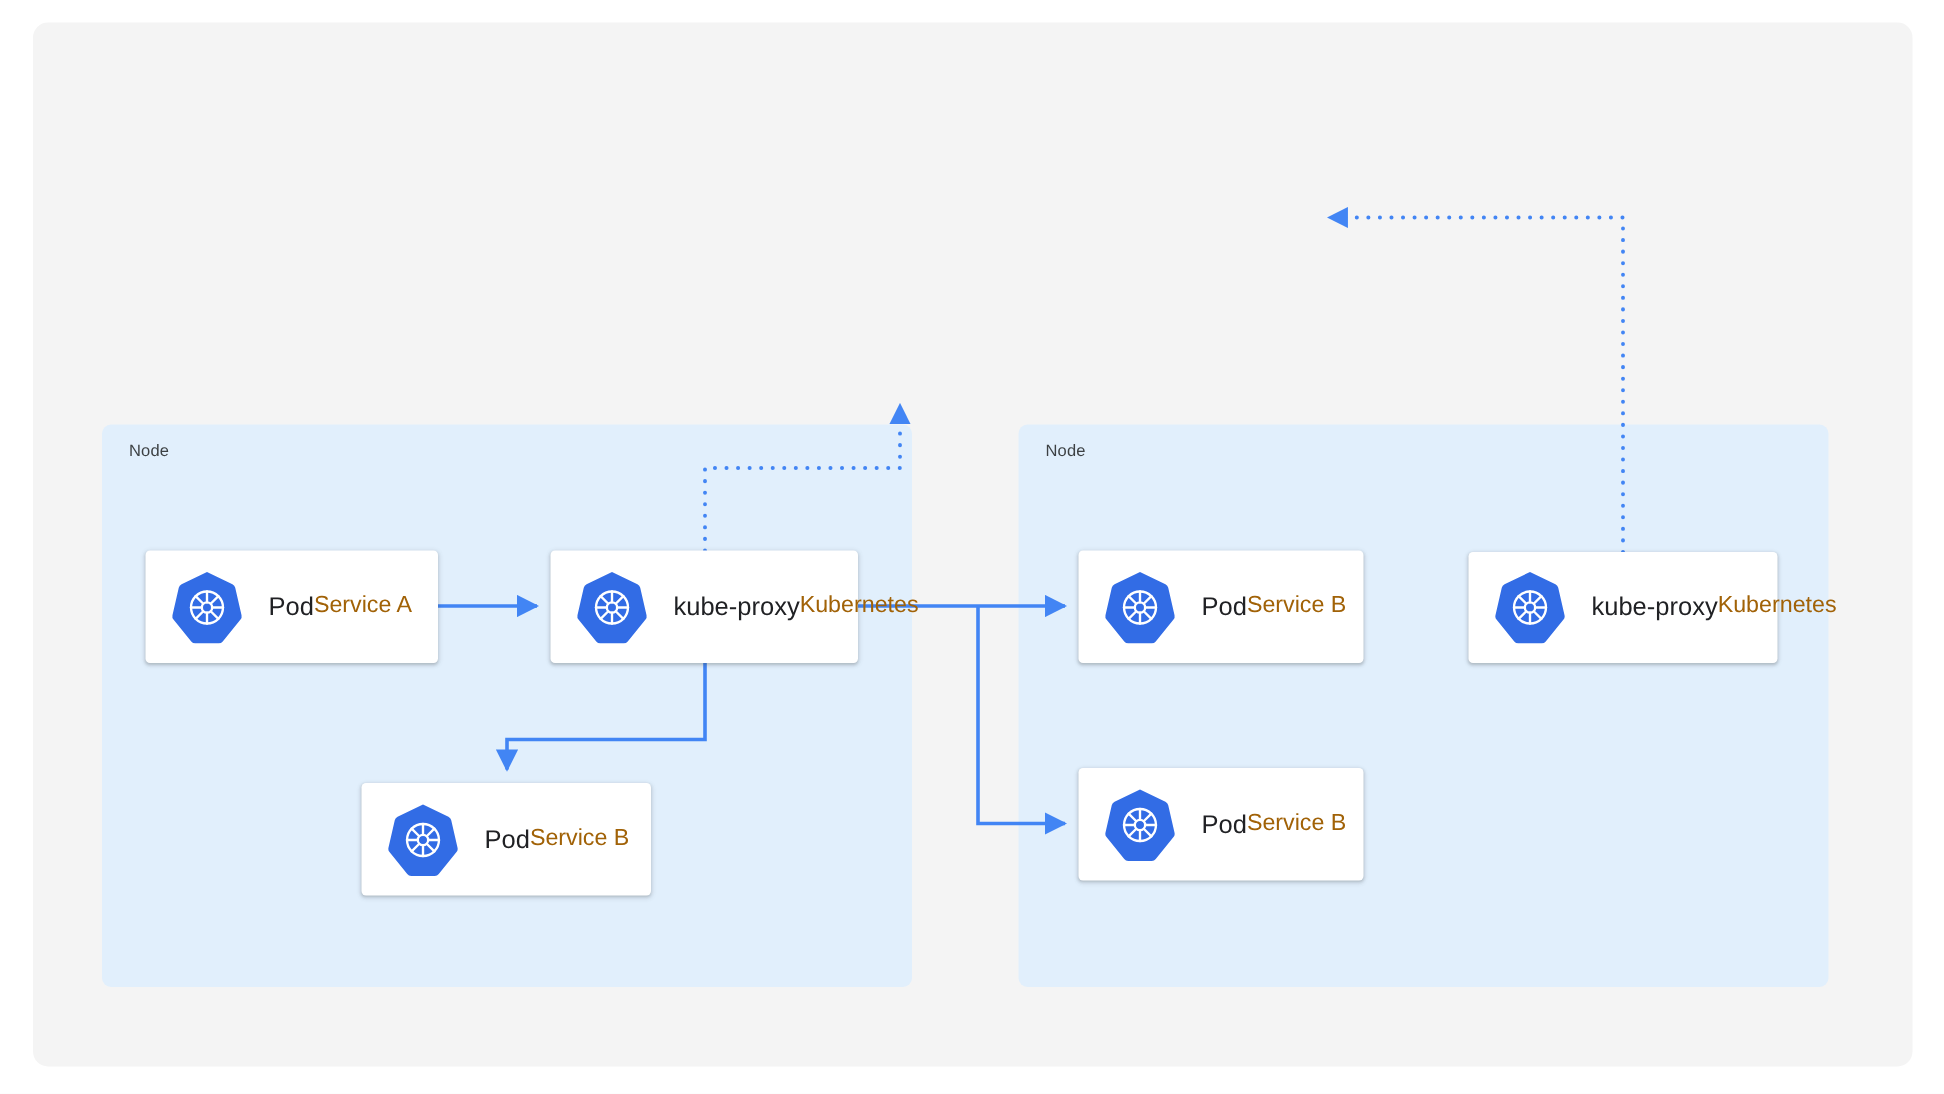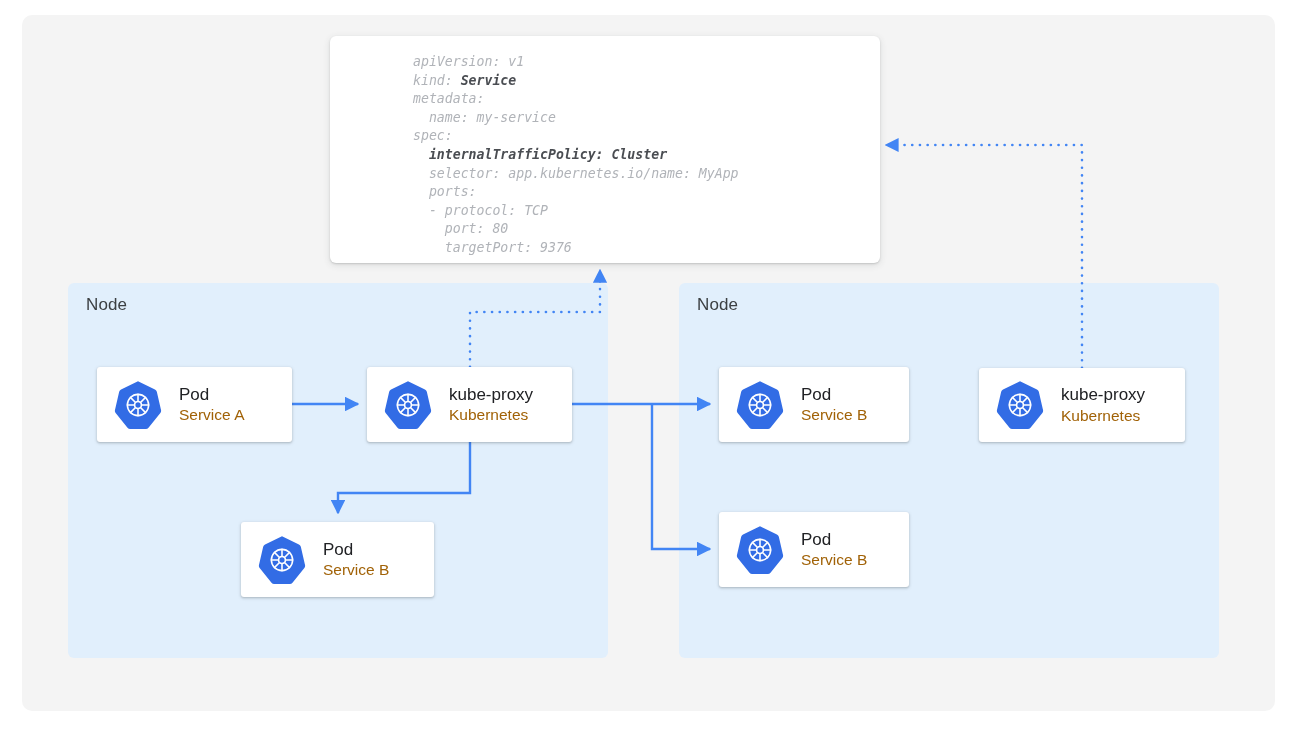--- a/index.html
+++ b/index.html
@@ -36,21 +36,21 @@
     background: #e1effc;
     border-radius: 6px;
   }
   #node-left  { left: 68px;  top: 283px; width: 540px; height: 375px; }
   #node-right { left: 679px; top: 283px; width: 540px; height: 375px; }
 
   .node-label {
     position: absolute;
     left: 18px;
     top: 12px;
-    font-size: 17px;
+    font-size: 11px;
     color: #3c4043;
     letter-spacing: .1px;
   }
 
   
   .card {
     position: absolute;
     background: #ffffff;
     border-radius: 3px;
     box-shadow: 0 1px 2px rgba(60,64,67,.22), 0 1px 3px 1px rgba(60,64,67,.10);
@@ -61,21 +61,21 @@
   .card-icon {
     width: 48px;
     height: 48px;
     margin-left: 17px;
     flex: 0 0 auto;
   }
   .card-icon svg { display: block; width: 48px; height: 48px; }
   .card-text {
     margin-left: 17px;
     display: flex;
-    flex-direction: column;
+    flex-direction: row;
     justify-content: center;
     line-height: 1.28;
   }
   .card-title {
     font-size: 17px;
     color: #202124;
     white-space: nowrap;
   }
   .card-sub {
     font-size: 15.5px;
@@ -174,33 +174,20 @@
     <path class="solid" d="M 652 404 L 710 404" marker-end="url(#arrow-solid)"></path>
     <path class="solid" d="M 652 404 L 652 549 L 710 549" marker-end="url(#arrow-solid)"></path>
 
     <path class="solid" d="M 470 442 L 470 493 L 338 493 L 338 513" marker-end="url(#arrow-solid)"></path>
 
     <path class="dotted" d="M 470 367 L 470 312 L 600 312 L 600 270" marker-end="url(#arrow-dot)"></path>
 
     <path class="dotted" d="M 1082 368 L 1082 145 L 886 145" marker-end="url(#arrow-dot)"></path>
   </svg>
 
-  <div id="yaml-box">
-    <div id="yaml-code">apiVersion: v1
-kind: <span class="b">Service</span>
-metadata:
-  name: my-service
-spec:
-<span class="b">  internalTrafficPolicy: Cluster</span>
-  selector: app.kubernetes.io/name: MyApp
-  ports:
-  - protocol: TCP
-    port: 80
-    targetPort: 9376</div>
-  </div>
 
   <div class="card" id="card-pod-service-a">
     <span class="card-icon">
       <svg viewBox="0 0 64 64" xmlns="http://www.w3.org/2000/svg">
         <path fill="#326ce5" d="M32 3.4 54.6 14.3a4.6 4.6 0 0 1 2.5 3.1l5.6 24.4a4.6 4.6 0 0 1-.9 3.9L46 65.3a4.6 4.6 0 0 1-3.6 1.7H21.6a4.6 4.6 0 0 1-3.6-1.7L2.2 45.7a4.6 4.6 0 0 1-.9-3.9l5.6-24.4a4.6 4.6 0 0 1 2.5-3.1z" transform="translate(0,-3)"></path>
         <g fill="none" stroke="#ffffff" stroke-width="2.1" stroke-linecap="round">
           <circle cx="32" cy="32" r="14.2"></circle>
           <circle cx="32" cy="32" r="4.6"></circle>
           <line x1="32" y1="17.8" x2="32" y2="27.4"></line>
           <line x1="32" y1="36.6" x2="32" y2="46.2"></line>

